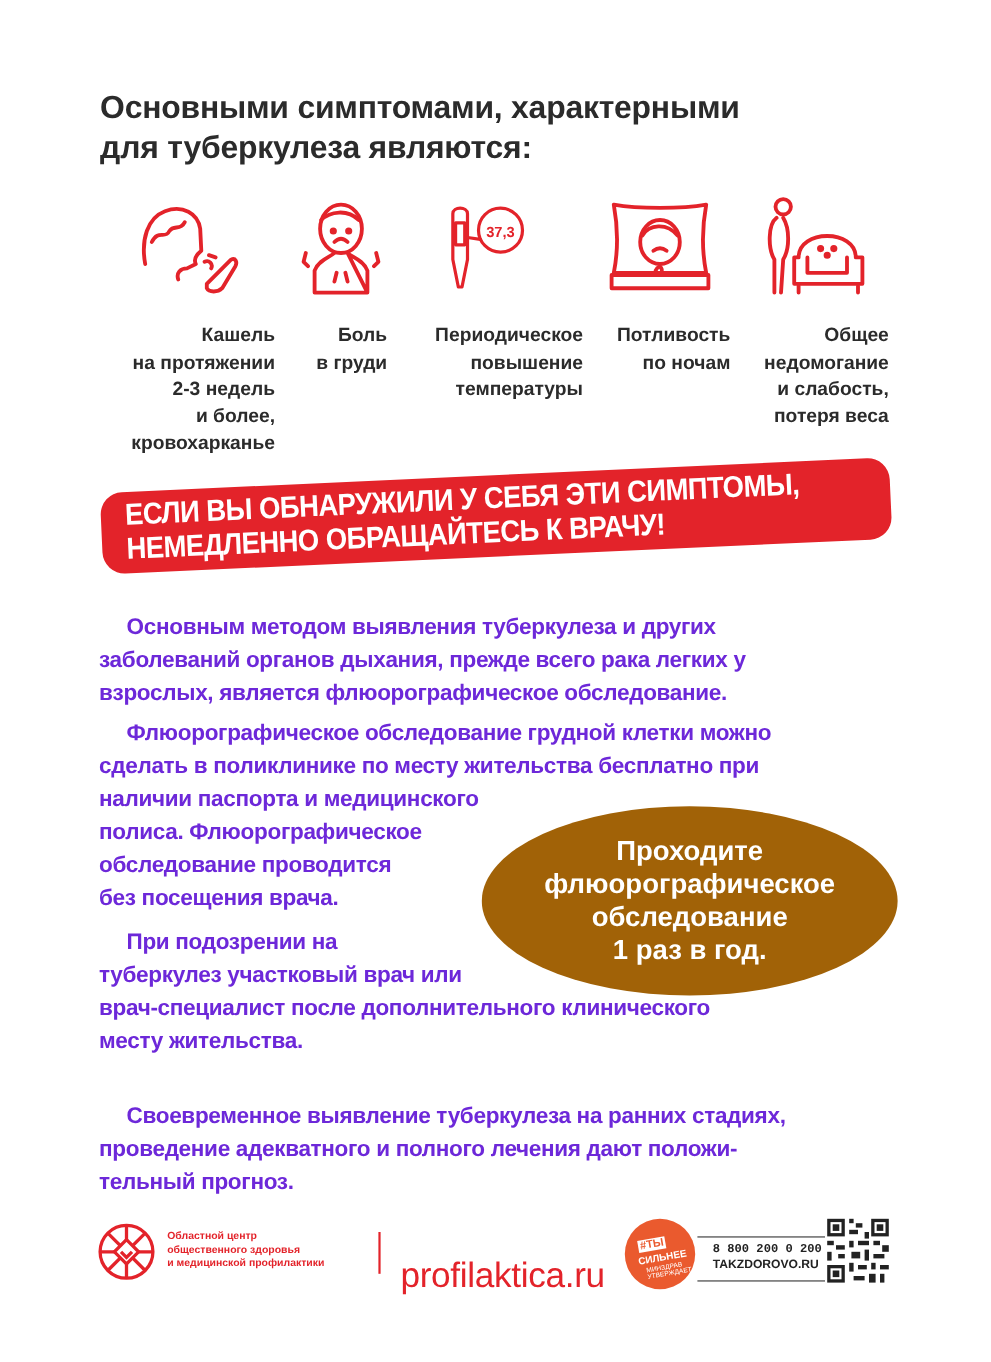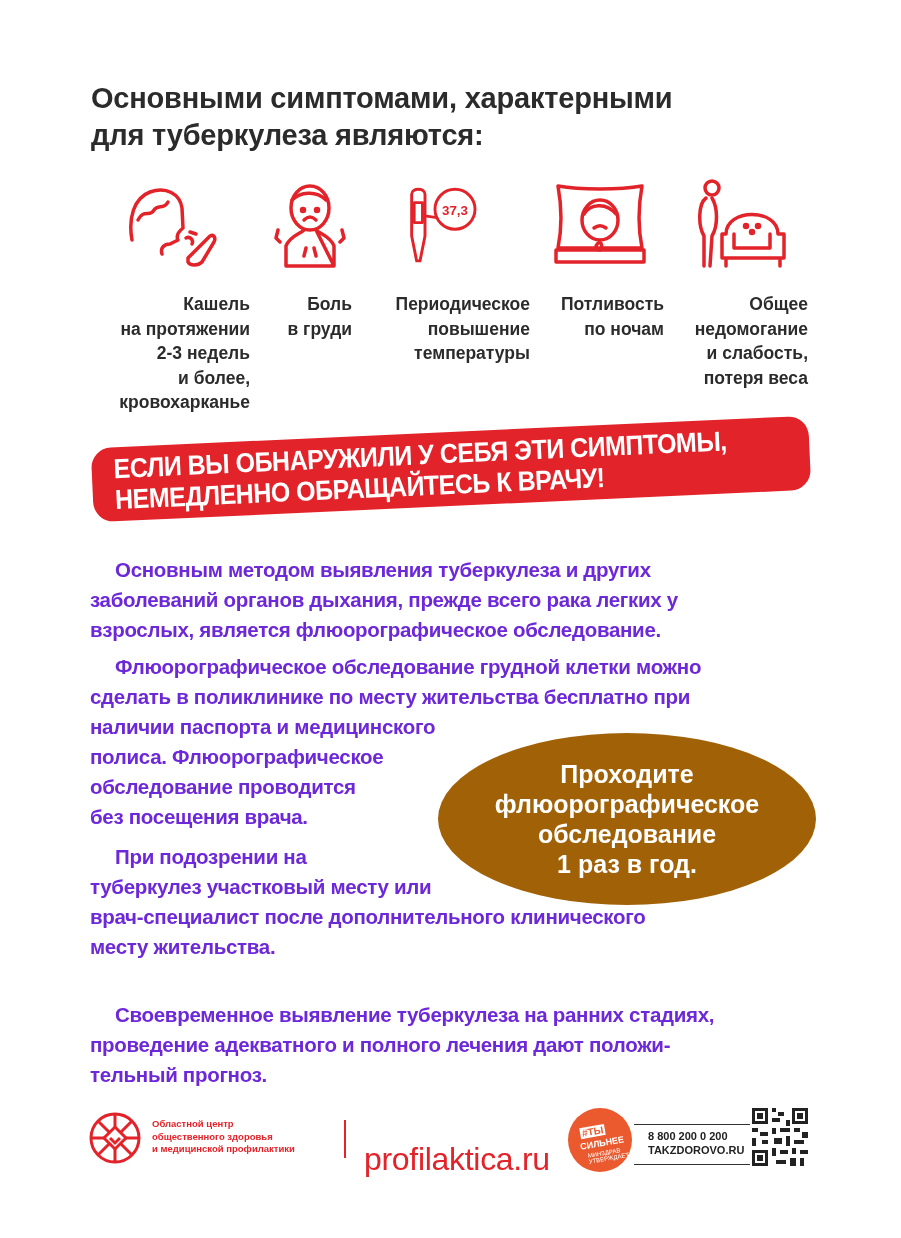--- a/index.html
+++ b/index.html
@@ -27,21 +27,21 @@
   .org-text { position:absolute; left:64px; top:12px; font-size:9.5px; line-height:12.5px; color:#e3232a; font-weight:bold; }
   .divider { position:absolute; left:256px; top:14px; width:2px; height:38px; background:#e3232a; }
   .site { position:absolute; left:276px; top:14px; font-size:32px; color:#e3232a; letter-spacing:-0.3px;margin-top:21px; }
   .badge { position:absolute; left:480px; top:2px; width:64px; height:64px; border-radius:50%; background:#ea5a2e;
            color:#fff; }
   .badge .b1 { position:absolute; left:12px; top:18px; font-size:10px; font-weight:bold; background:#fff; color:#ea5a2e; padding:0 2px; transform:rotate(-10deg); }
   .badge .b2 { position:absolute; left:12px; top:30px; font-size:9px; font-weight:bold; transform:rotate(-10deg); }
   .badge .b3 { position:absolute; left:20px; top:41px; font-size:6px; transform:rotate(-10deg); }
   .contact-line1 { position:absolute; left:546px; top:18px; width:126px; height:1px; background:#333; }
   .contact-line2 { position:absolute; left:546px; top:58px; width:126px; height:1px; background:#333; }
-  .phone { position:absolute; left:560px; top:24px; font-size:11px; font-weight:bold; color:#222; }
+  .phone { position:absolute; left:560px; top:24px; font-size:11px; font-weight:bold; color:#222;font-family:Liberation Mono, monospace; }
   .webs { position:absolute; left:560px; top:38px; font-size:11px; font-weight:bold; color:#222; }
   .qr { position:absolute; left:662px; top:0; width:60px; height:62px; }
 </style>
 </head>
 <body>
 
 <div class="title">
   <div>Основными симптомами, характерными</div>
   <div>для туберкулеза являются:</div>
 </div>
@@ -143,21 +143,21 @@
   <div class="indent">Флюорографическое обследование грудной клетки можно</div>
   <div>сделать в поликлинике по месту жительства бесплатно при</div>
   <div>наличии паспорта и медицинского</div>
   <div>полиса. Флюорографическое</div>
   <div>обследование проводится</div>
   <div>без посещения врача.</div>
 </div>
 
 <div class="para" style="top:842px;">
   <div class="indent">При подозрении на</div>
-  <div>туберкулез участковый месту или</div>
+  <div>туберкулез участковый врач или</div>
   <div>врач-специалист после дополнительного клинического</div>
   <div>месту жительства.</div>
 </div>
 
 <div class="para" style="top:1000px;">
   <div class="indent">Своевременное выявление туберкулеза на ранних стадиях,</div>
   <div>проведение адекватного и полного лечения дают положи-</div>
   <div>тельный прогноз.</div>
 </div>
 

